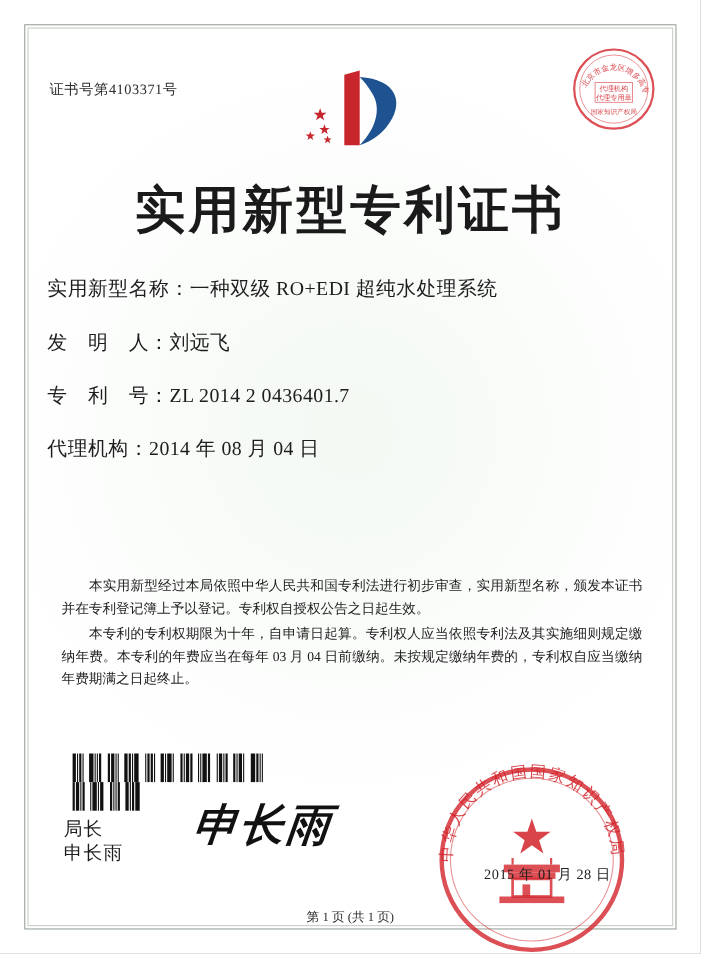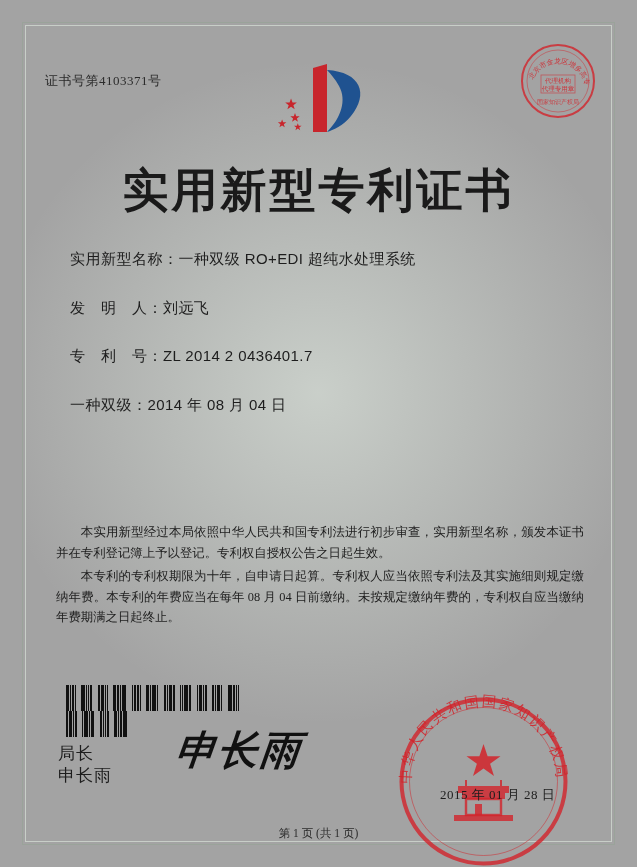--- a/index.html
+++ b/index.html
@@ -7,21 +7,21 @@
     padding: 0;
     background: #b9b9b9;
   }
   body {
     font-family: "Liberation Sans", sans-serif;
   }
   #page {
     position: relative;
     width: 637px;
     height: 867px;
-    background: #a3a3a3;
+    background: #ffffff;
     overflow: hidden;
   }
   
   .frame {
     position: absolute;
     left: 22px;
     top: 22px;
     width: 593px;
     height: 823px;
     border: 1px solid #9aa39a;
@@ -75,23 +75,23 @@
     font-family: "DejaVu Sans", sans-serif;
     font-size: 46px;
     font-weight: bold;
     letter-spacing: 3px;
     color: #1a1a1a;
   }
 
   
   .field {
     position: absolute;
-    left: 70px;
-    font-family: Liberation Sans, sans-serif;
-    font-size: 15px;
+    left: 43px;
+    font-family: Liberation Serif, serif;
+    font-size: 18px;
     color: #1d1d1d;
     white-space: nowrap;
   }
   .field .lbl {
     display: inline-block;
     letter-spacing: 0.5px;
   }
   .field .val {
     display: inline-block;
     letter-spacing: 0.4px;
@@ -249,26 +249,26 @@
   <div class="field f1">
     <span class="lbl">实用新型名称：</span><span class="val">一种双级 RO+EDI 超纯水处理系统</span>
   </div>
   <div class="field f2">
     <span class="lbl">发　明　人：</span><span class="val">刘远飞</span>
   </div>
   <div class="field f3">
     <span class="lbl">专　利　号：</span><span class="val">ZL 2014 2 0436401.7</span>
   </div>
   <div class="field f4">
-    <span class="lbl">一种双级：</span><span class="val">2014 年 08 月 04 日</span>
+    <span class="lbl">代理机构：</span><span class="val">2014 年 08 月 04 日</span>
   </div>
 
   <div class="paras">
     <p>本实用新型经过本局依照中华人民共和国专利法进行初步审查，实用新型名称，颁发本证书并在专利登记簿上予以登记。专利权自授权公告之日起生效。</p>
-    <p>本专利的专利权期限为十年，自申请日起算。专利权人应当依照专利法及其实施细则规定缴纳年费。本专利的年费应当在每年 08 月 04 日前缴纳。未按规定缴纳年费的，专利权自应当缴纳年费期满之日起终止。</p>
+    <p>本专利的专利权期限为十年，自申请日起算。专利权人应当依照专利法及其实施细则规定缴纳年费。本专利的年费应当在每年 03 月 04 日前缴纳。未按规定缴纳年费的，专利权自应当缴纳年费期满之日起终止。</p>
   </div>
 
   <div class="barcode">
     <span style="width:3px"></span><span style="width:1px"></span><span style="width:2px"></span><span style="width:1px"></span>
     <span style="width:4px"></span><span style="width:1px"></span><span style="width:1px"></span><span style="width:2px"></span>
     <span style="width:2px"></span><span style="width:3px"></span><span style="width:1px"></span><span style="width:1px"></span>
     <span style="width:3px"></span><span style="width:2px"></span><span style="width:1px"></span><span style="width:4px"></span>
     <span style="width:1px"></span><span style="width:2px"></span><span style="width:2px"></span><span style="width:1px"></span>
     <span style="width:3px"></span><span style="width:1px"></span><span style="width:4px"></span><span style="width:1px"></span>
     <span style="width:2px"></span><span style="width:1px"></span><span style="width:3px"></span><span style="width:2px"></span>

